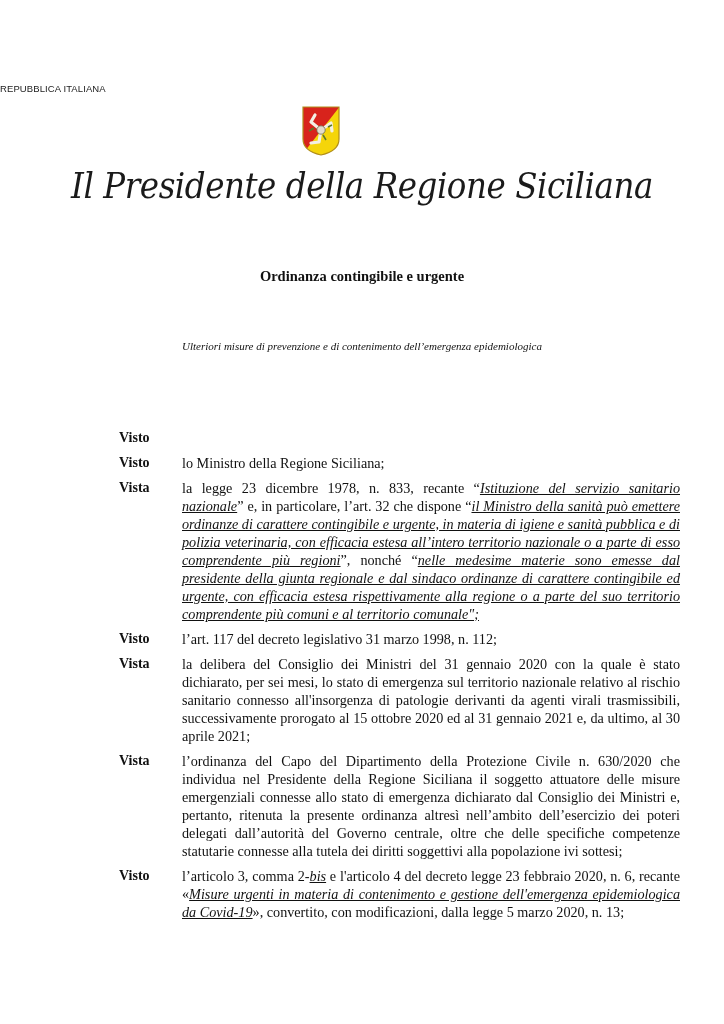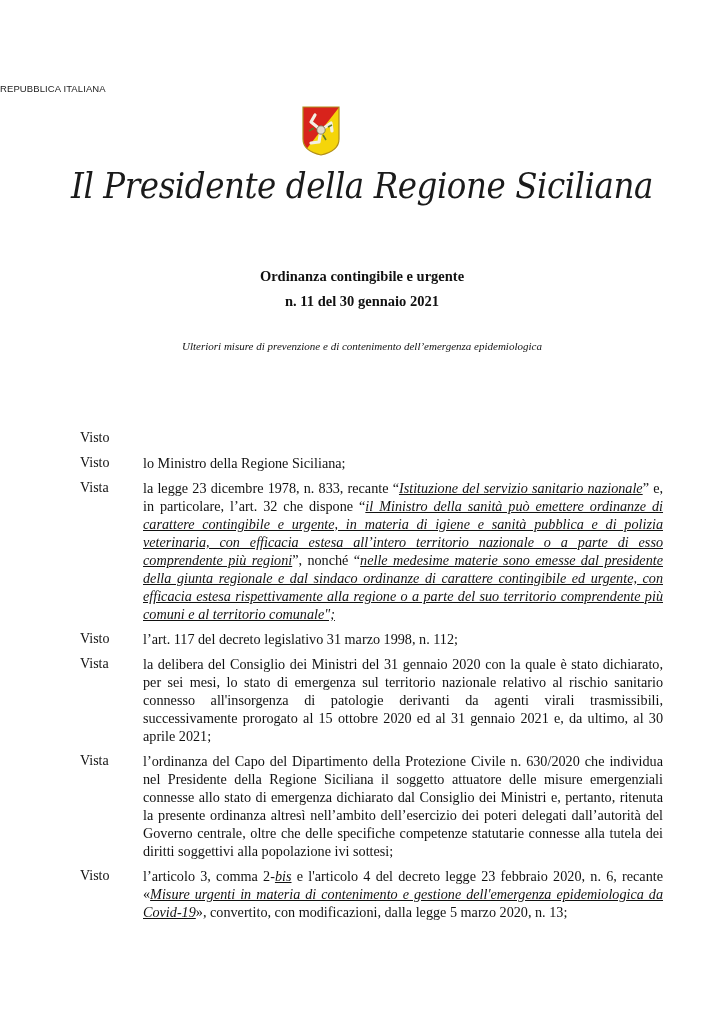--- a/index.html
+++ b/index.html
@@ -67,23 +67,24 @@
       top: 429px;
       width: 600px;
     }
     .clause {
       display: flex;
       margin-bottom: 7px;
     }
     .clause-label {
       width: 63px;
       flex: 0 0 63px;
-      font-weight: normal;
+      font-weight: bold;
       font-size: 14px;
       line-height: 18px;
+      margin-left: 39px;
     }
     .clause-text {
       width: 520px;
       font-size: 14.2px;
       line-height: 18px;
       text-align: justify;
     }
     .clause-text i { font-style: italic; text-decoration: underline; }
   </style>
 </head>
@@ -111,21 +112,20 @@
       <path d="M13 23 L8 26 M27 22 L31 20 M22 30 L25 35" stroke="#5d7a2a" stroke-width="1.6"></path>
     </g>
     <path d="M2 2 H38 V34 Q38 46 20 50 Q2 46 2 34 Z" fill="none" stroke="#b08d1a" stroke-width="1.2"></path>
   </svg>
 </div>
 
 <div class="president-title">Il Presidente della Regione Siciliana</div>
 
 <div class="ordinance-title">
   <div>Ordinanza contingibile e urgente</div>
-  <div>n. 11 del 30 gennaio 2021</div>
 </div>
 
 <div class="subject">Ulteriori misure di prevenzione e di contenimento dell’emergenza epidemiologica</div>
 
 <div class="clauses" id="clauses">
     <div class="clause">
       <div class="clause-label">Visto</div>
     </div>
     <div class="clause">
       <div class="clause-label">Visto</div>

